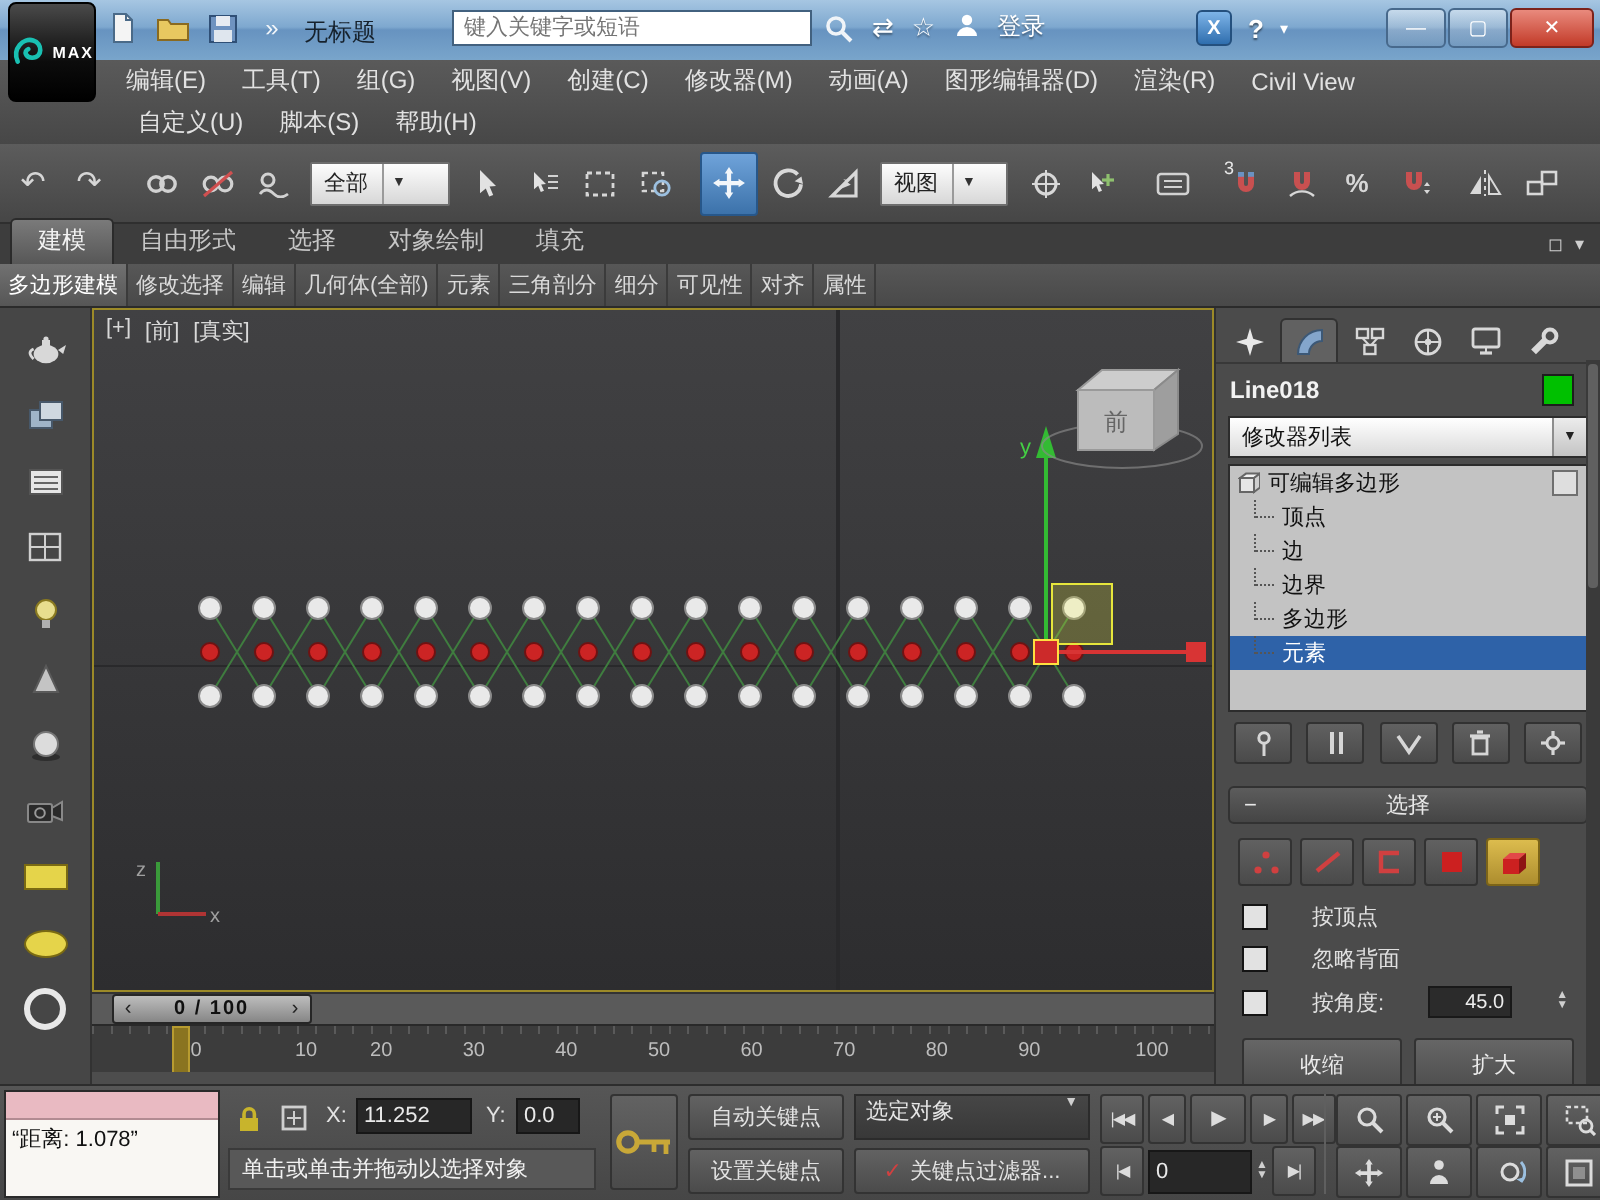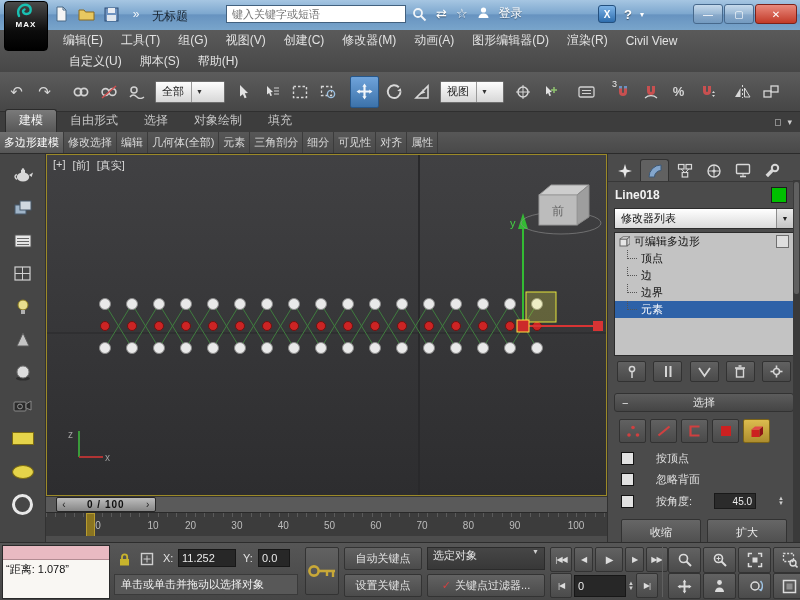--- a/index.html
+++ b/index.html
@@ -4,21 +4,21 @@
 <style>
   html,body{margin:0;padding:0}
   body{width:800px;height:600px;overflow:hidden;font-family:"Liberation Sans","DejaVu Sans",sans-serif;font-size:12px;-webkit-user-select:none;user-select:none}
   #app{position:relative;width:800px;height:600px;background:#4d4d4d;overflow:hidden}
 
   
   .titlebar{position:absolute;top:0;left:0;width:800px;height:30px;
     background:linear-gradient(#a6c6e2 0%,#7ea8cf 45%,#6793c0 50%,#79a5cb 100%);border-bottom:1px solid #4a6f96}
   .max-btn{position:absolute;top:1px;left:4px;width:42px;height:48px;z-index:60;
     background:linear-gradient(#4a4a4a,#0c0c0c 60%,#000);border:1px solid #000;border-radius:4px;
-    display:flex;flex-direction:column;align-items:center;color:#fff}
+    display:flex;flex-direction:row;align-items:center;justify-content:center;color:#fff}
   .max-btn .mx{font-size:8px;font-weight:bold;letter-spacing:1px}
   .qat{position:absolute;left:52px;top:5px;display:flex;gap:7px;align-items:center}
   .qbtn{width:18px;height:18px;display:flex;align-items:center;justify-content:center;color:#f2f6fa}
   .doc-title{position:absolute;left:152px;top:8px;color:#16212c;font-size:12px}
   .search-box{position:absolute;left:226px;top:5px;width:180px;height:18px;border:1px solid #42617f;background:#fff;
     font-size:11px;color:#444;padding:0 5px;box-sizing:border-box}
   .search-go{position:absolute;left:409px;top:5px;width:20px;height:19px;display:flex;align-items:center;justify-content:center}
   .tb-cluster{position:absolute;left:436px;top:5px;display:flex;align-items:center;gap:9px;color:#fff}
   .tb-cluster .glyph{font-size:13px;text-shadow:0 1px 1px rgba(0,0,0,.4)}
   .login-lbl{font-size:12px;text-shadow:0 1px 1px rgba(0,0,0,.4)}
@@ -687,20 +687,24 @@
           <span>顶点</span>
         </div>
         <div class="stack-row child">
           <span class="twig"></span>
           <span>边</span>
         </div>
         <div class="stack-row child">
           <span class="twig"></span>
           <span>边界</span>
         </div>
+        <div class="stack-row child">
+          <span class="twig"></span>
+          <span>多边形</span>
+        </div>
         <div class="stack-row child active">
           <span class="twig"></span>
           <span>元素</span>
         </div>
     </div>
 
     <div class="stack-btns">
       <div class="sbtn">
         <svg width="12" height="14">
             <circle cx="6" cy="4" r="2.6" fill="none" stroke="#d6d6d6" stroke-width="1.5"></circle>

